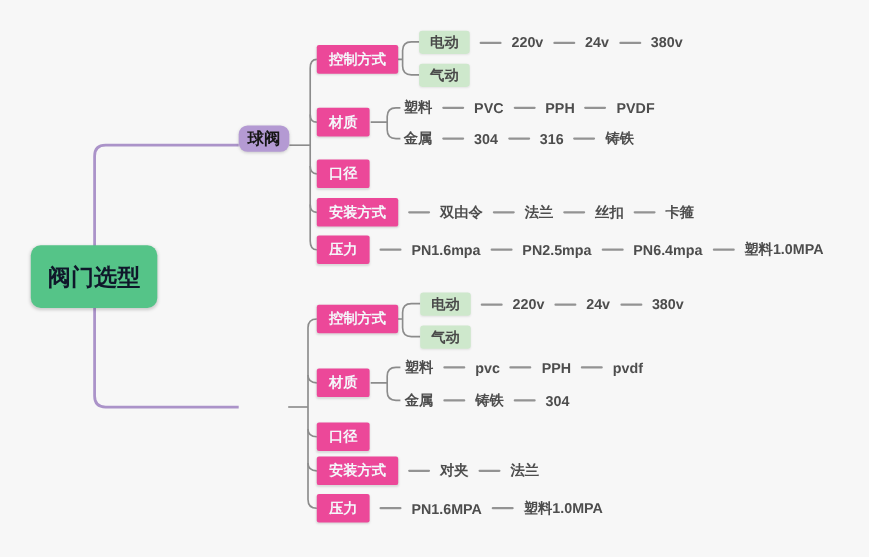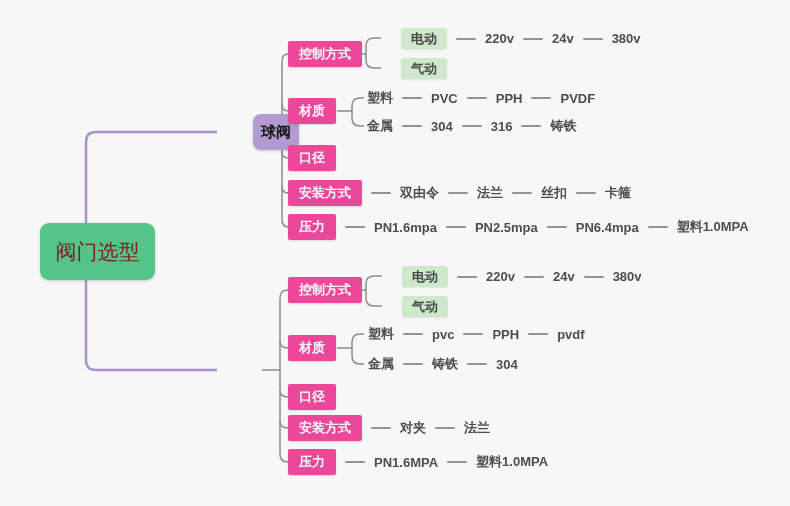--- a/index.html
+++ b/index.html
@@ -3,32 +3,32 @@
 <meta charset="utf-8">
 <title>Mind Map</title>
 <style>
   html,body{margin:0;padding:0;background:#f7f7f7;}
   body{font-family:"Liberation Sans","DejaVu Sans",sans-serif;}
   #stage{position:relative;width:790px;height:506px;background:#f7f7f7;overflow:hidden;}
   #wires{position:absolute;left:0;top:0;width:790px;height:506px;z-index:0;}
   .abs{position:absolute;}
   .row{position:absolute;display:flex;align-items:center;white-space:nowrap;z-index:1;}
   .node-root{display:flex;align-items:center;justify-content:center;
-    background:#55c488;border-radius:9px;color:#7f1d1d;font-size:21px;font-weight:normal;
-    z-index:2;box-shadow:0 1px 3px rgba(0,0,0,.18);margin-left:12px;}
+    background:#55c488;border-radius:9px;color:#0f172a;font-size:21px;font-weight:bold;
+    z-index:2;box-shadow:0 1px 3px rgba(0,0,0,.18);}
   .node-branch{display:flex;align-items:center;justify-content:center;
     background:#b49ad3;border-radius:8px;color:#161616;font-size:15px;font-weight:bold;
     z-index:1;box-shadow:0 1px 3px rgba(0,0,0,.18);}
   .box-cat{display:flex;align-items:center;justify-content:center;height:26px;padding:0 11px;
     background:#ec4899;border-radius:2px;color:#f4f8fb;font-size:13px;font-weight:bold;
     z-index:1;box-shadow:0 1px 2px rgba(0,0,0,.12);}
   .box-cat.abs{position:absolute;}
   .box-sub{display:flex;align-items:center;justify-content:center;height:21px;padding:0 10px;
     background:#cee8cc;border-radius:3px;color:#4a4a4a;font-size:13px;font-weight:bold;
-    box-shadow:0 1px 2px rgba(0,0,0,.08);margin-left:20px;}
+    box-shadow:0 1px 2px rgba(0,0,0,.08);}
   .leaf{color:#4d4d4d;font-size:13px;font-weight:bold;}
   .sep{width:20px;height:2px;background:#939393;border-radius:1px;margin:0 9px;flex:none;align-self:center;}
 </style>
 </head>
 <body>
 
 <div id="stage">
 
   <svg id="wires" viewBox="0 0 790 506">
 
@@ -50,21 +50,21 @@
       <path d="M280 341 Q280 348 288 348"></path>
       <path d="M280 390 Q280 397 288 397"></path>
       <path d="M280 421 Q280 428 288 428"></path>
       <path d="M357 290 H366 M366 290 V284 Q366 276 374 276 H382 M366 290 V298 Q366 306 374 306 H382"></path>
       <path d="M337 348 H352 M352 348 V342 Q352 334 360 334 H364 M352 348 V356 Q352 364 360 364 H364"></path>
     </g>
   </svg>
 
   <div class="node-root abs" style="left:28px;top:223px;width:115px;height:57px;">阀门选型</div>
 
-  <div class="node-branch abs" style="left:217px;top:114px;width:46px;height:36px;margin-left:36px;">球阀</div>
+  <div class="node-branch abs" style="left:217px;top:114px;width:46px;height:24px;">球阀</div>
 
   <div class="box-cat abs" style="left:288px;top:41px;">控制方式</div>
 
   <div class="row" style="left:381px;top:28px;height:21px;">
     <div class="box-sub">电动</div>
     <div class="sep"></div>
     <span class="leaf">220v</span>
     <div class="sep"></div>
     <span class="leaf">24v</span>
     <div class="sep"></div>

